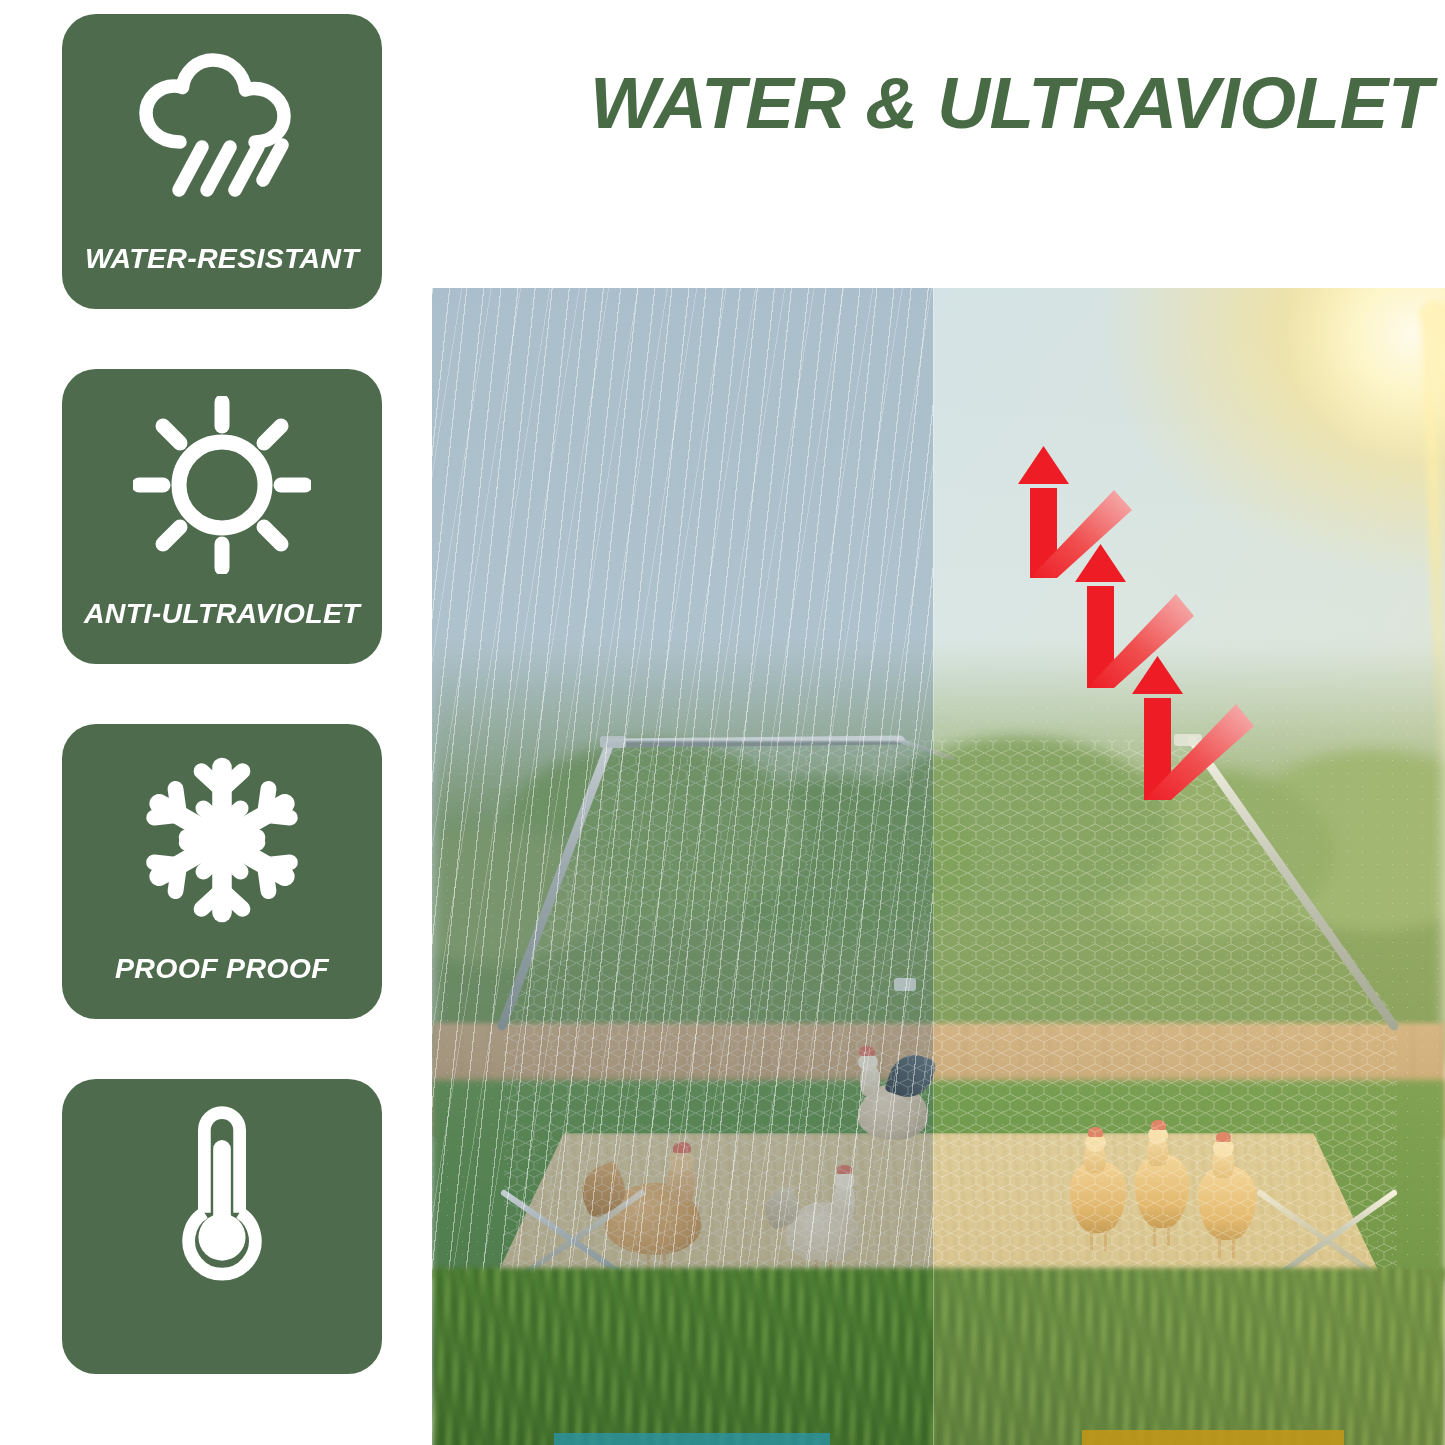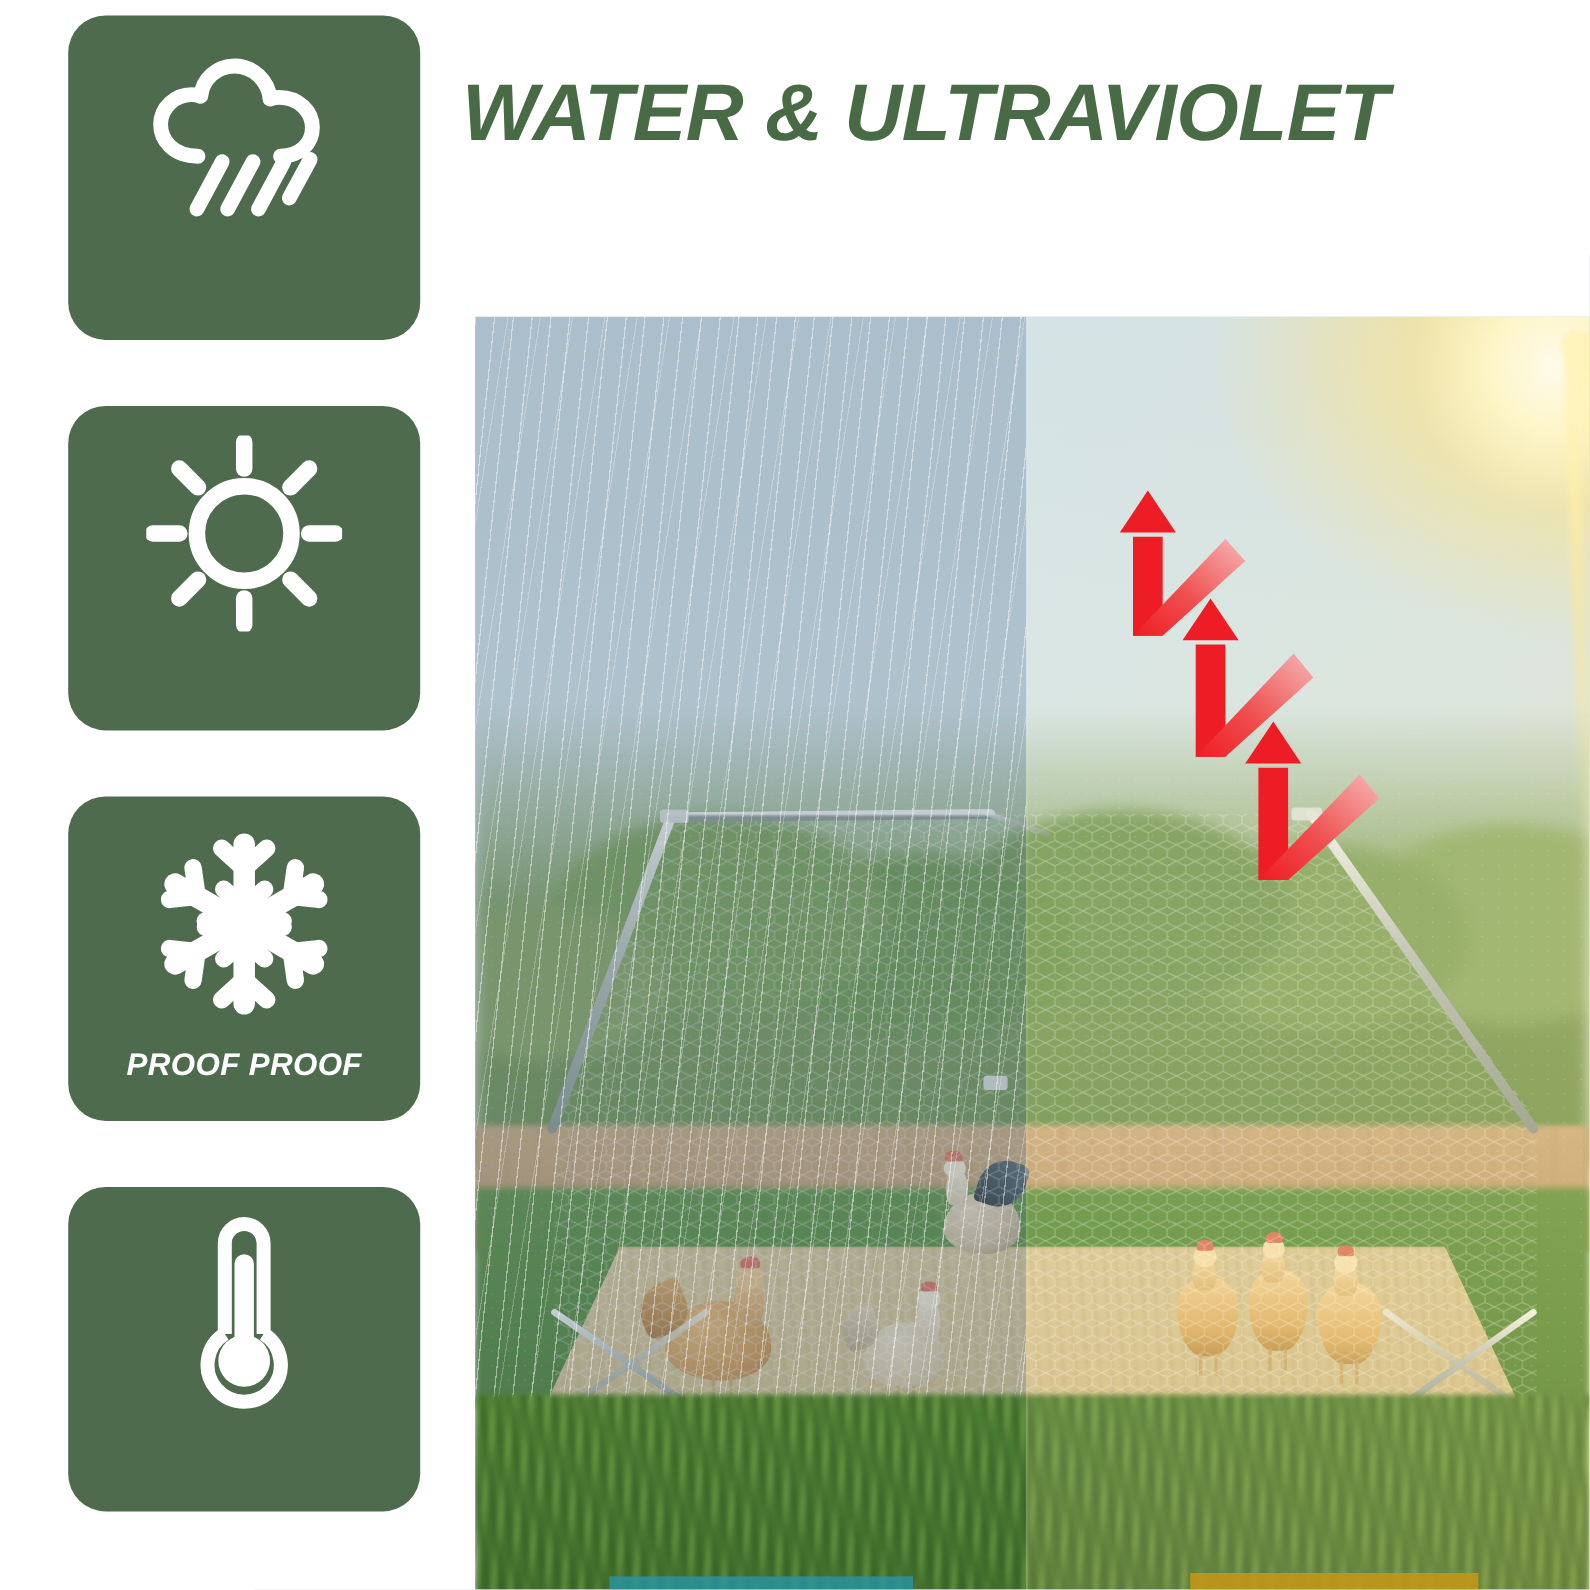--- a/index.html
+++ b/index.html
@@ -37,21 +37,21 @@
     font-size:28.5px; letter-spacing:0.3px;
     white-space:nowrap;
     margin-top:14px;
     text-align:center;
   }
 
   
   #title {
     position:absolute;
     left:420px; top:62px; width:1012px;
-    text-align:left;
+    text-align:right;
     color:#486b46;
     font-family:"Liberation Sans", sans-serif;
     font-weight:700; font-style:italic;
     font-size:73px; line-height:1.12;
     letter-spacing:-0.5px;
   }
 
   
   #photo {
     position:absolute;
@@ -235,38 +235,40 @@
         <svg width="196" height="160" viewBox="0 0 196 160" fill="none">
           <path d="M56 92 C33 92 22 77 22 63 C22 48 35 36 50 36 C53 36 56 36.5 58.5 37.5
                    C60 22 73 10 89 10 C106 10 120 23 121.5 40 C124 39 127 38.5 130 38.5
                    C147 38.5 160 51 160 66 C160 80 149 92 131 92" stroke="#ffffff" stroke-width="13.5" stroke-linecap="round" stroke-linejoin="round"></path>
           <line x1="55" y1="140" x2="78" y2="97" stroke="#ffffff" stroke-width="13.5" stroke-linecap="round"></line>
           <line x1="83" y1="140" x2="106" y2="97" stroke="#ffffff" stroke-width="13.5" stroke-linecap="round"></line>
           <line x1="111" y1="140" x2="134" y2="97" stroke="#ffffff" stroke-width="13.5" stroke-linecap="round"></line>
           <line x1="139" y1="130" x2="158" y2="95" stroke="#ffffff" stroke-width="13.5" stroke-linecap="round"></line>
         </svg>
       </div>
+      <div class="badge-label">WATER-RESISTANT</div>
     </div>
 
     <div class="badge">
       <div class="badge-icon">
         <svg width="178" height="178" viewBox="0 0 178 178" fill="none">
           <circle cx="89" cy="89" r="43" stroke="#ffffff" stroke-width="15"></circle>
           <g stroke="#ffffff" stroke-width="15" stroke-linecap="round">
             <line x1="89" y1="6" x2="89" y2="30"></line>
             <line x1="89" y1="148" x2="89" y2="172"></line>
             <line x1="6" y1="89" x2="30" y2="89"></line>
             <line x1="148" y1="89" x2="172" y2="89"></line>
             <line x1="30" y1="30" x2="47" y2="47"></line>
             <line x1="131" y1="131" x2="148" y2="148"></line>
             <line x1="148" y1="30" x2="131" y2="47"></line>
             <line x1="47" y1="131" x2="30" y2="148"></line>
           </g>
         </svg>
       </div>
+      <div class="badge-label">ANTI-ULTRAVIOLET</div>
     </div>
 
     <div class="badge">
       <div class="badge-icon">
         <svg width="186" height="186" viewBox="0 0 200 200" fill="none">
           <g fill="#ffffff">
             <circle cx="100" cy="100" r="15"></circle>
           </g>
           <g stroke="#ffffff" stroke-width="21" stroke-linecap="round" fill="none">
             <line x1="100" y1="22" x2="100" y2="178"></line>

